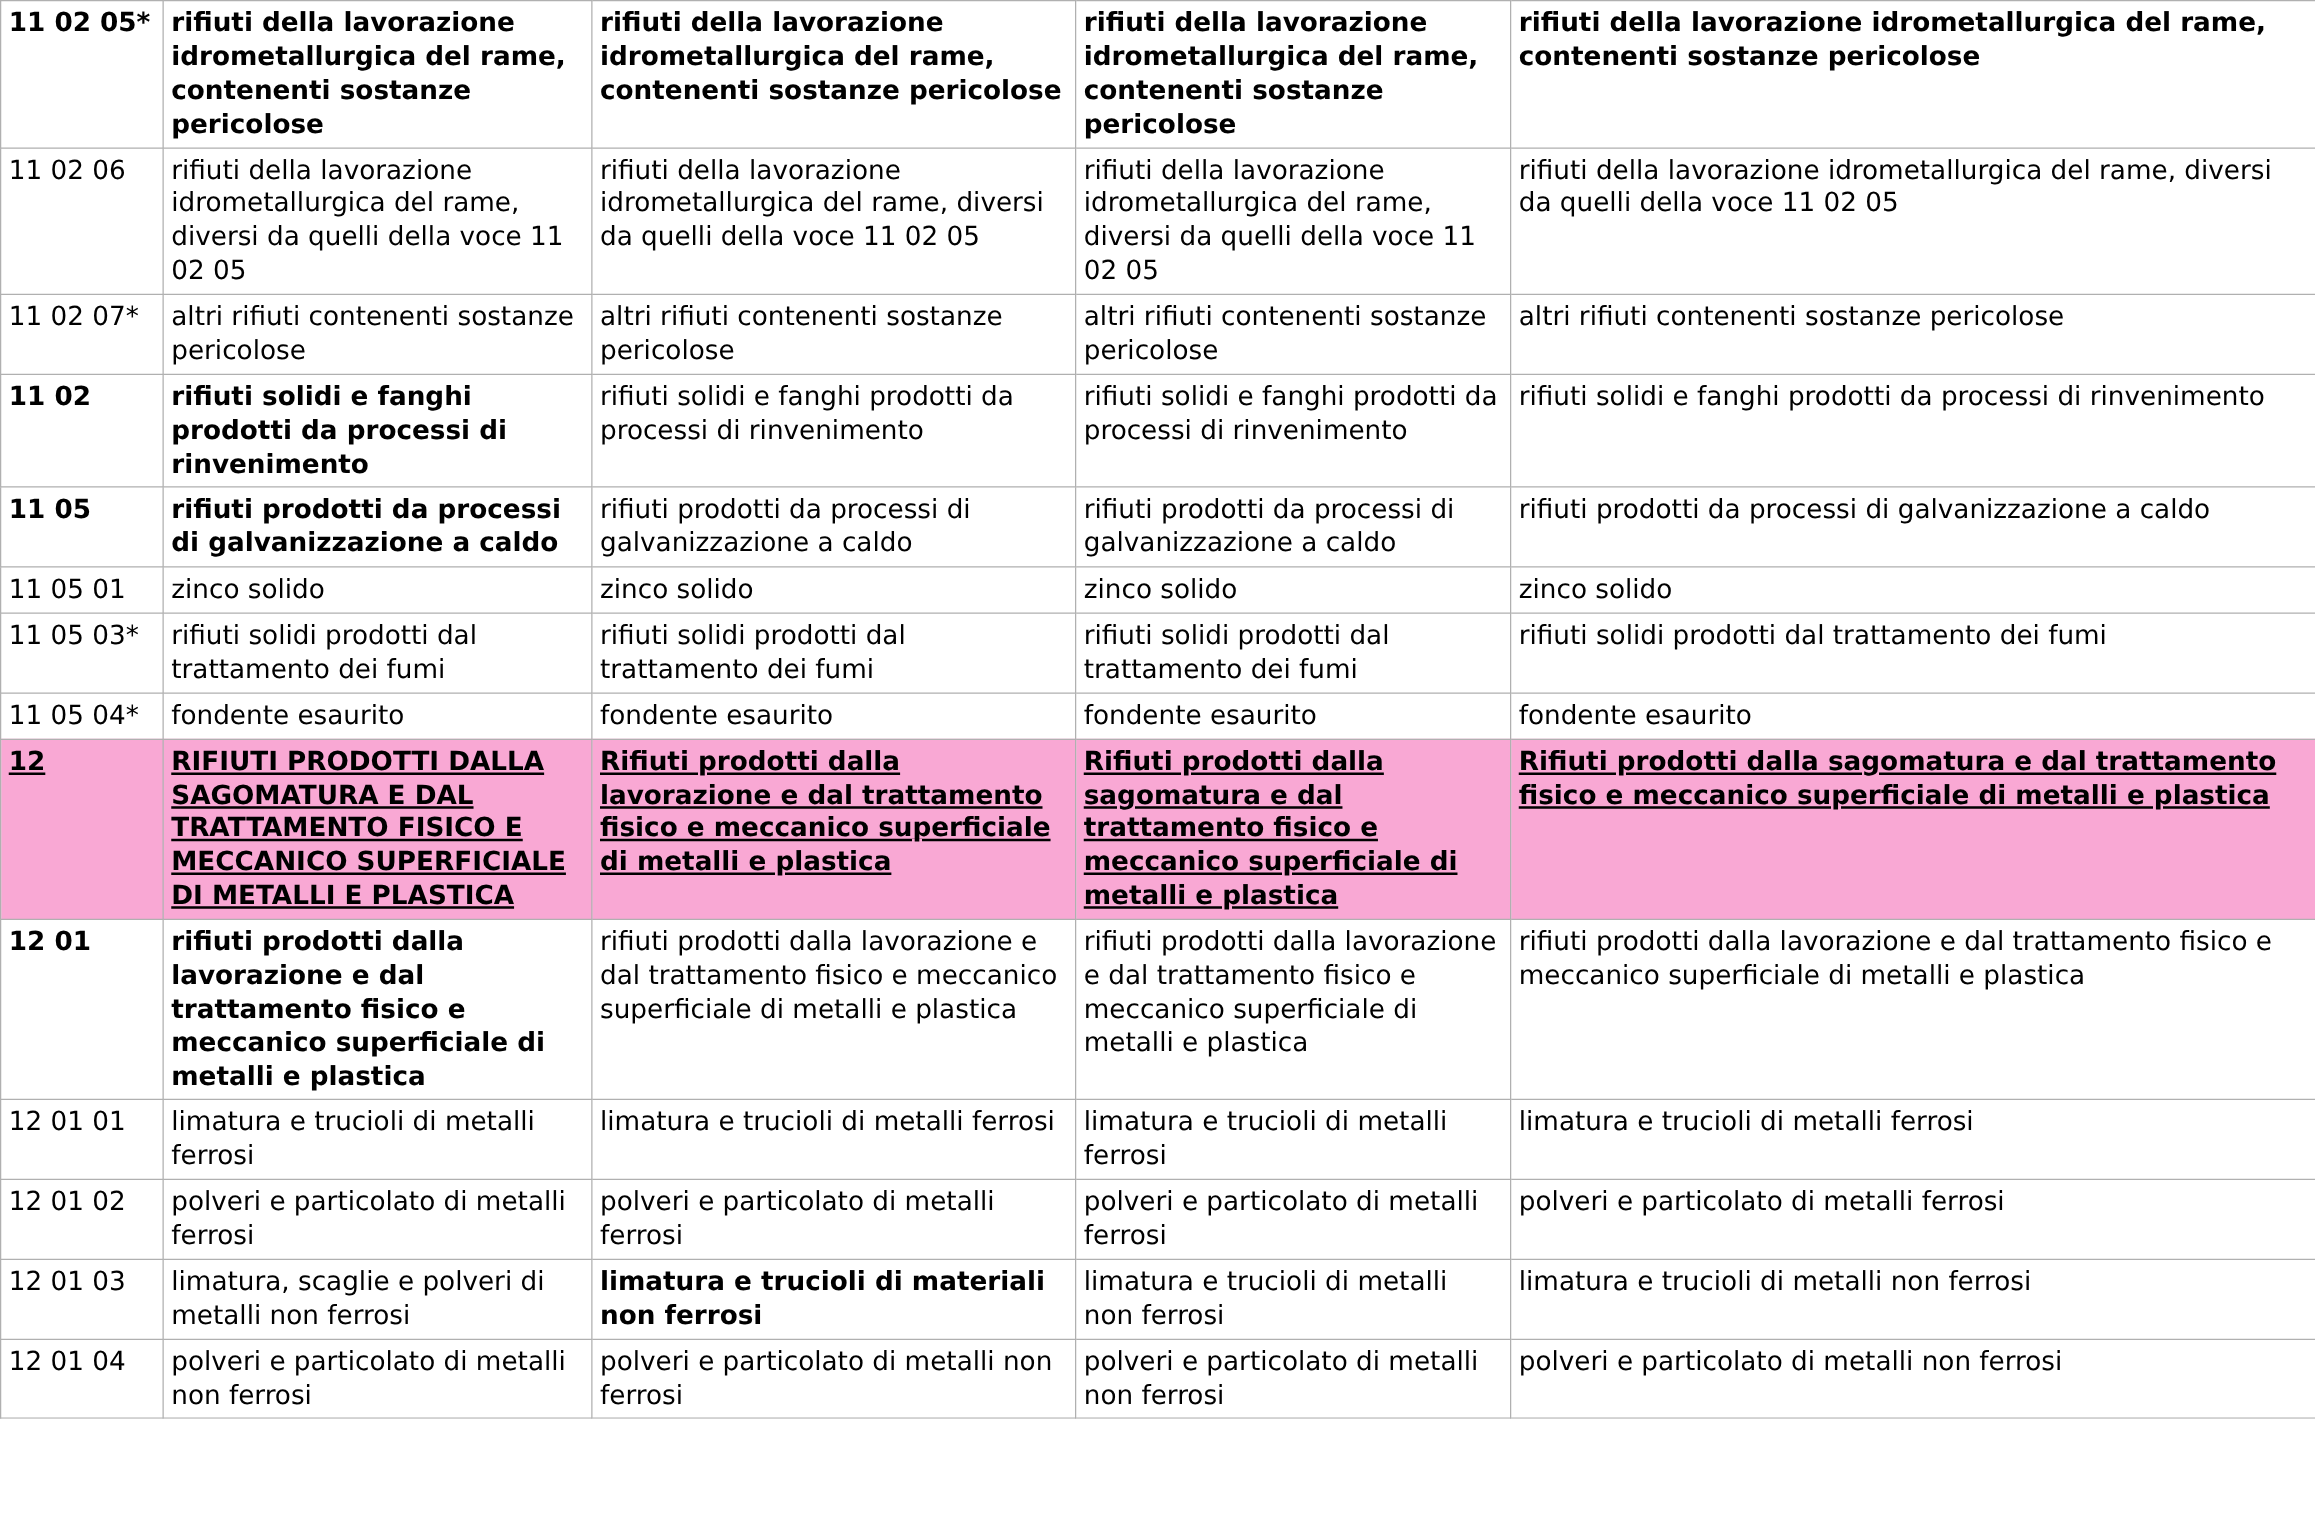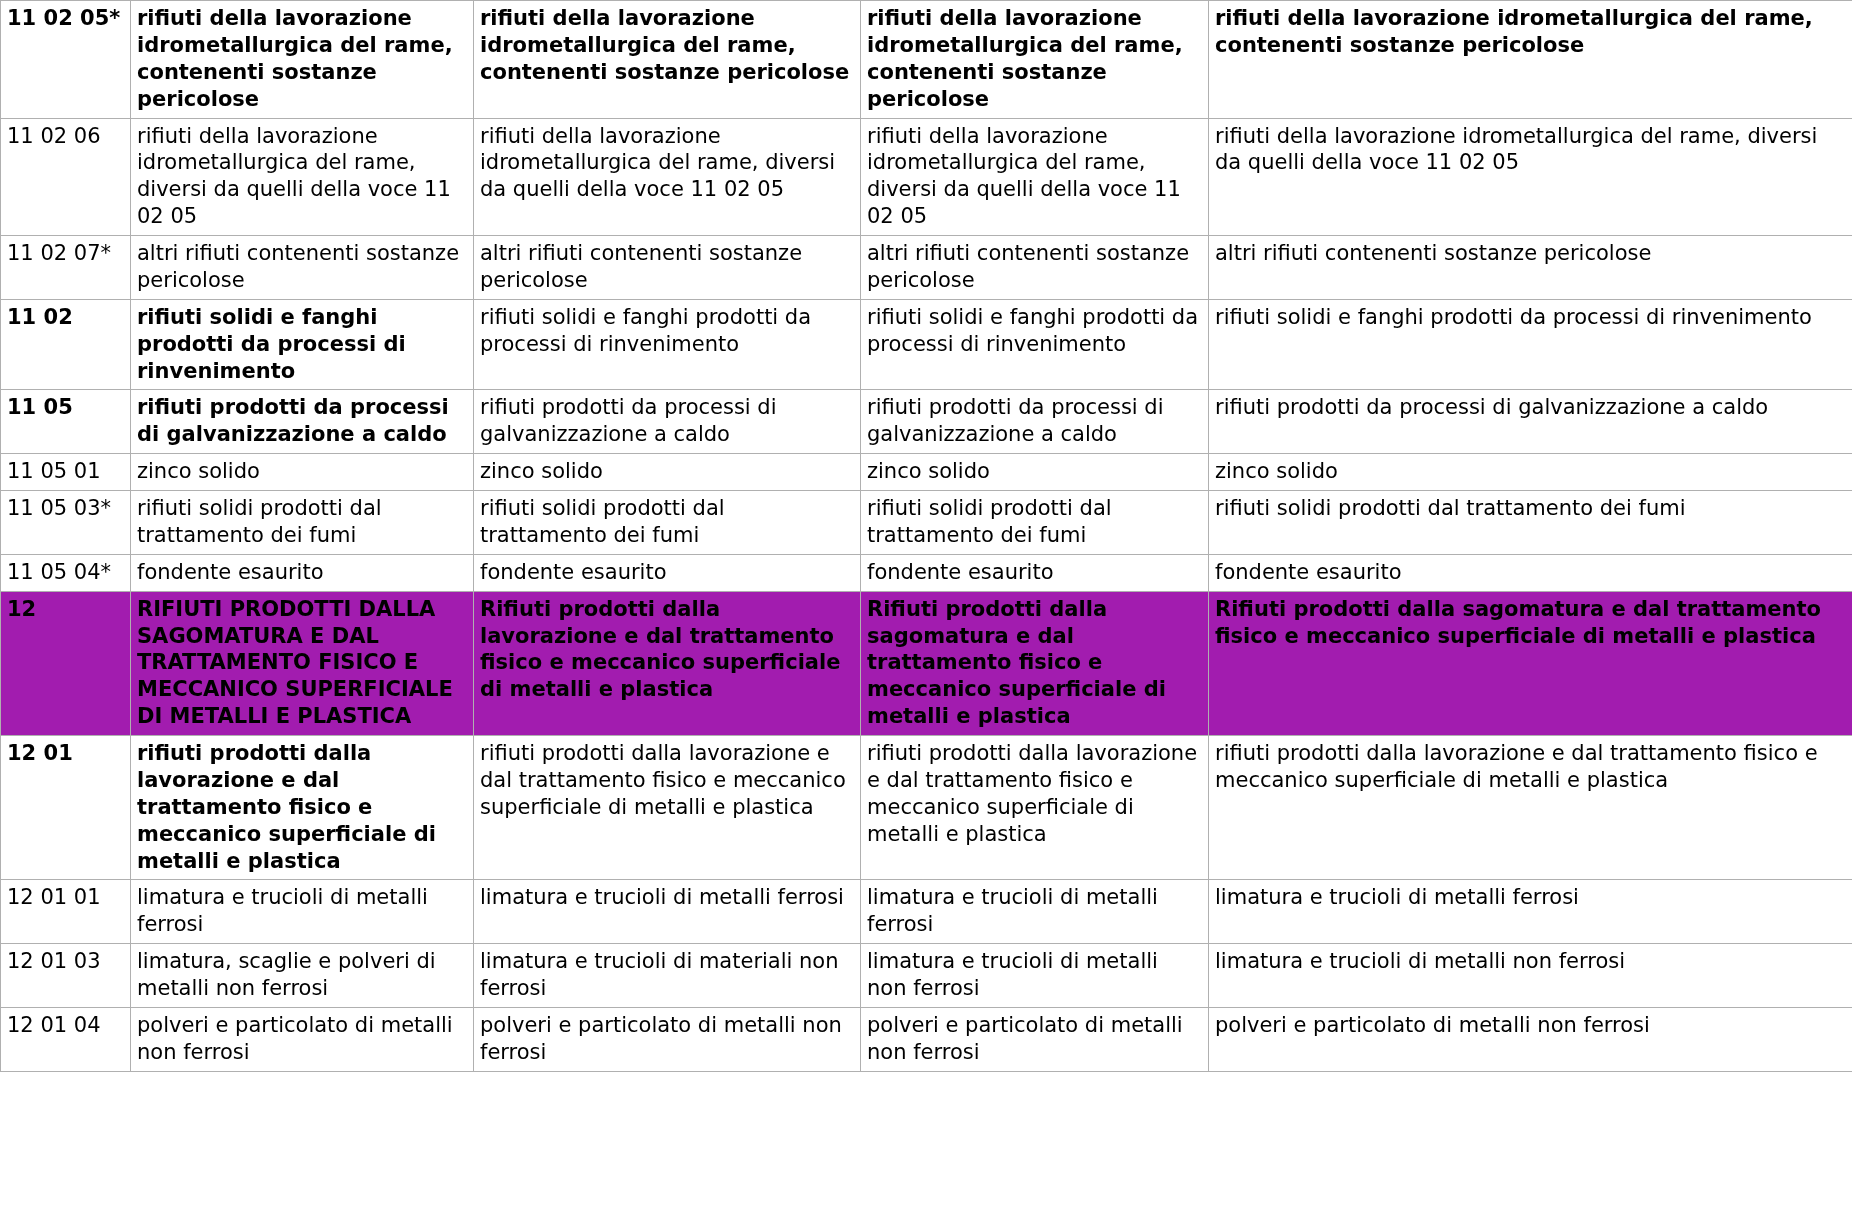--- a/index.html
+++ b/index.html
@@ -29,26 +29,27 @@
     font-size: 21px;
     line-height: 1.28;
     color: #000000;
     word-wrap: break-word;
     overflow-wrap: break-word;
   }
   td.code {
     white-space: nowrap;
   }
   tr.shaded td {
-    background: #a21caf;
+    background: #f9a8d4;
+    text-decoration: underline;
   }
   .b { font-weight: bold; }
   .red { color: #ff0000; font-weight: bold; }
   .blue { color: #0070c0; font-weight: bold; }
-  .red-normal { color: #ff0000; font-weight: normal; }
+  .red-normal { color: #ff0000; font-weight: bold; }
   .blue-normal { color: #0070c0; font-weight: normal; }
 
   
   table.waste-table tr:first-child td { border-top: 1px solid #b0b0b0; font-weight: bold; }
 </style>
 </head>
 <body>
 
 <table class="waste-table">
   <colgroup>
@@ -130,20 +131,27 @@
         <td>rifiuti prodotti dalla lavorazione e dal trattamento fisico e meccanico superficiale di metalli e plastica</td>
       </tr>
       <tr>
         <td class="code">12 01 01</td>
         <td>limatura e trucioli di metalli ferrosi</td>
         <td>limatura e trucioli di metalli ferrosi</td>
         <td>limatura e trucioli di metalli ferrosi</td>
         <td>limatura e trucioli di metalli ferrosi</td>
       </tr>
       <tr>
+        <td class="code">12 01 02</td>
+        <td>polveri e particolato di metalli ferrosi</td>
+        <td>polveri e particolato di metalli ferrosi</td>
+        <td>polveri e particolato di metalli ferrosi</td>
+        <td>polveri e particolato di metalli ferrosi</td>
+      </tr>
+      <tr>
         <td class="code">12 01 03</td>
         <td>limatura, scaglie e polveri di metalli non ferrosi</td>
         <td class="red-normal">limatura e trucioli di materiali non ferrosi</td>
         <td class="blue-normal">limatura e trucioli di metalli non ferrosi</td>
         <td>limatura e trucioli di metalli non ferrosi</td>
       </tr>
       <tr>
         <td class="code">12 01 04</td>
         <td>polveri e particolato di metalli non ferrosi</td>
         <td>polveri e particolato di metalli non ferrosi</td>

